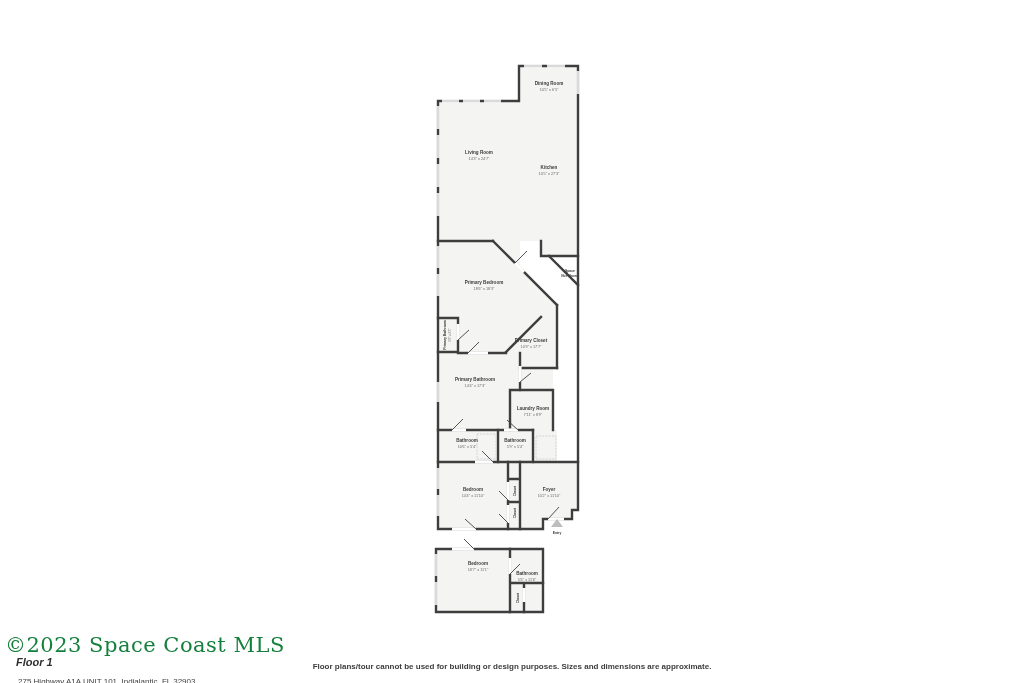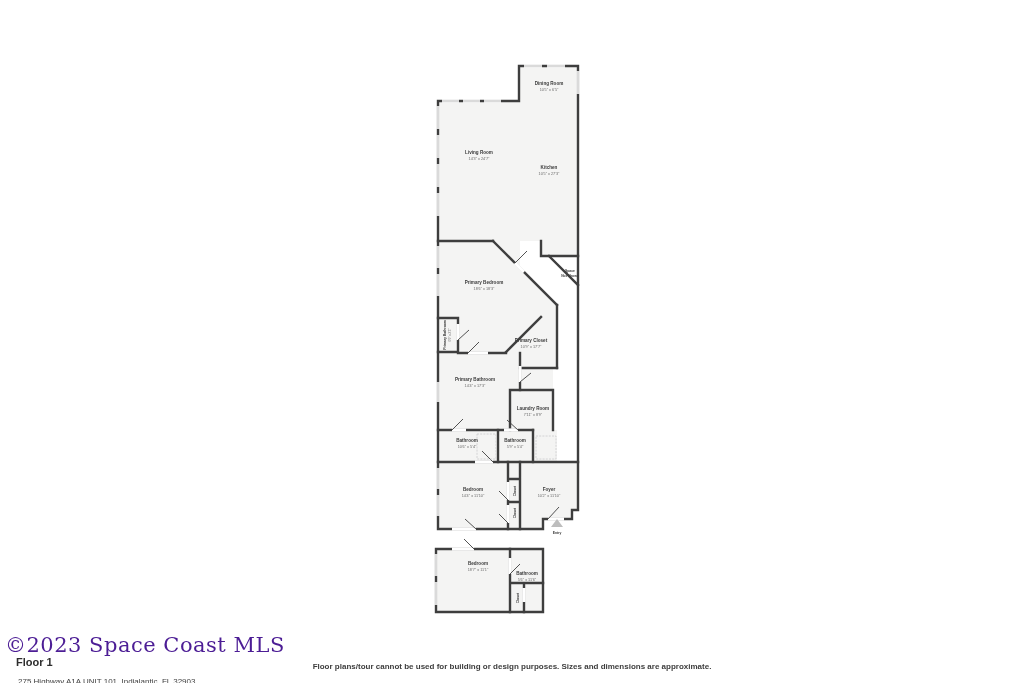--- a/index.html
+++ b/index.html
@@ -6,23 +6,23 @@
   #page{position:relative;width:1024px;height:683px;background:#fff;overflow:hidden;
         font-family:"Liberation Sans", sans-serif;}
   svg{position:absolute;left:0;top:0;}
   svg text{font-family:"Liberation Sans", sans-serif;}
   .room-name{font-size:4.6px;font-weight:bold;fill:#3a3a3a;}
   .room-dims{font-size:3.8px;fill:#6a6a6a;}
   .room-name-sm{font-size:3.4px;font-weight:bold;fill:#3a3a3a;}
   .room-dims-sm{font-size:3px;fill:#6a6a6a;}
   .overlay{position:absolute;white-space:nowrap;}
   #watermark{left:5px;top:633px;font-family:"DejaVu Serif", serif;font-size:21px;
-             color:#4c1d95;letter-spacing:0.5px;}
+             color:#15803d;letter-spacing:0.5px;}
   #address{left:18px;top:641px;font-size:8px;color:#3f3f3f;margin-top:36px;}
-  #floor-label{left:16px;top:656px;font-size:11px;font-weight:bold;color:#2e2e2e;}
+  #floor-label{left:16px;top:656px;font-size:11px;font-weight:bold;color:#2e2e2e;font-style:italic;}
   #disclaimer{left:0;top:662px;width:1024px;text-align:center;font-size:8px;
               font-weight:bold;color:#3d3d3d;}
 </style>
 </head>
 <body>
 
 <div id="page">
 
   <svg width="1024" height="683" viewBox="0 0 1024 683">
 

